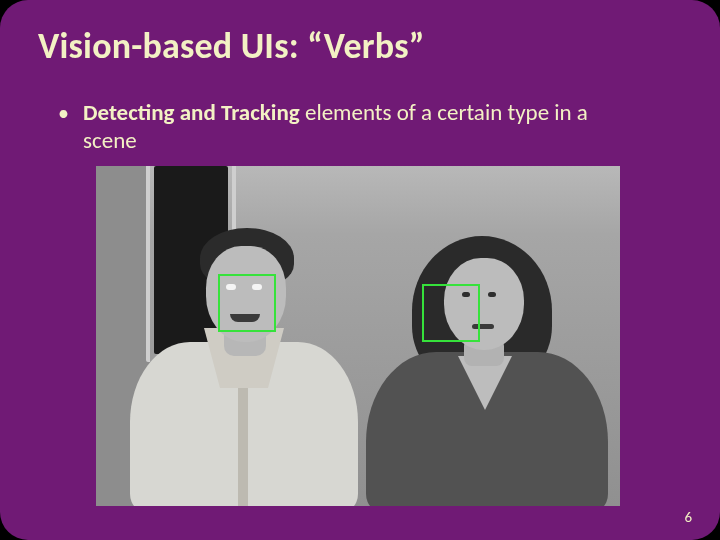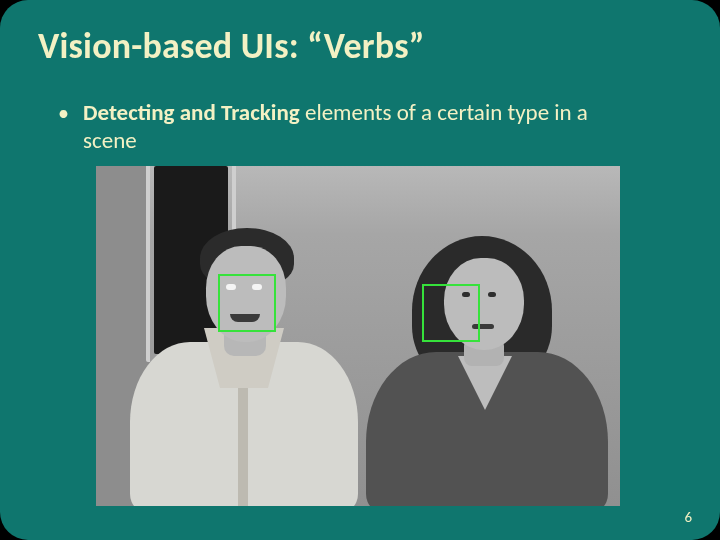--- a/index.html
+++ b/index.html
@@ -7,21 +7,21 @@
     padding: 0;
     width: 720px;
     height: 540px;
     font-family: Calibri, "Segoe UI", Arial, sans-serif;
     background: #000;
   }
   .slide {
     position: relative;
     width: 720px;
     height: 540px;
-    background: #0f766e;
+    background: #701a75;
     border-radius: 28px;
     overflow: hidden;
     box-sizing: border-box;
   }
   .title {
     position: absolute;
     left: 38px;
     top: 24px;
     font-size: 36px;
     font-weight: 700;

